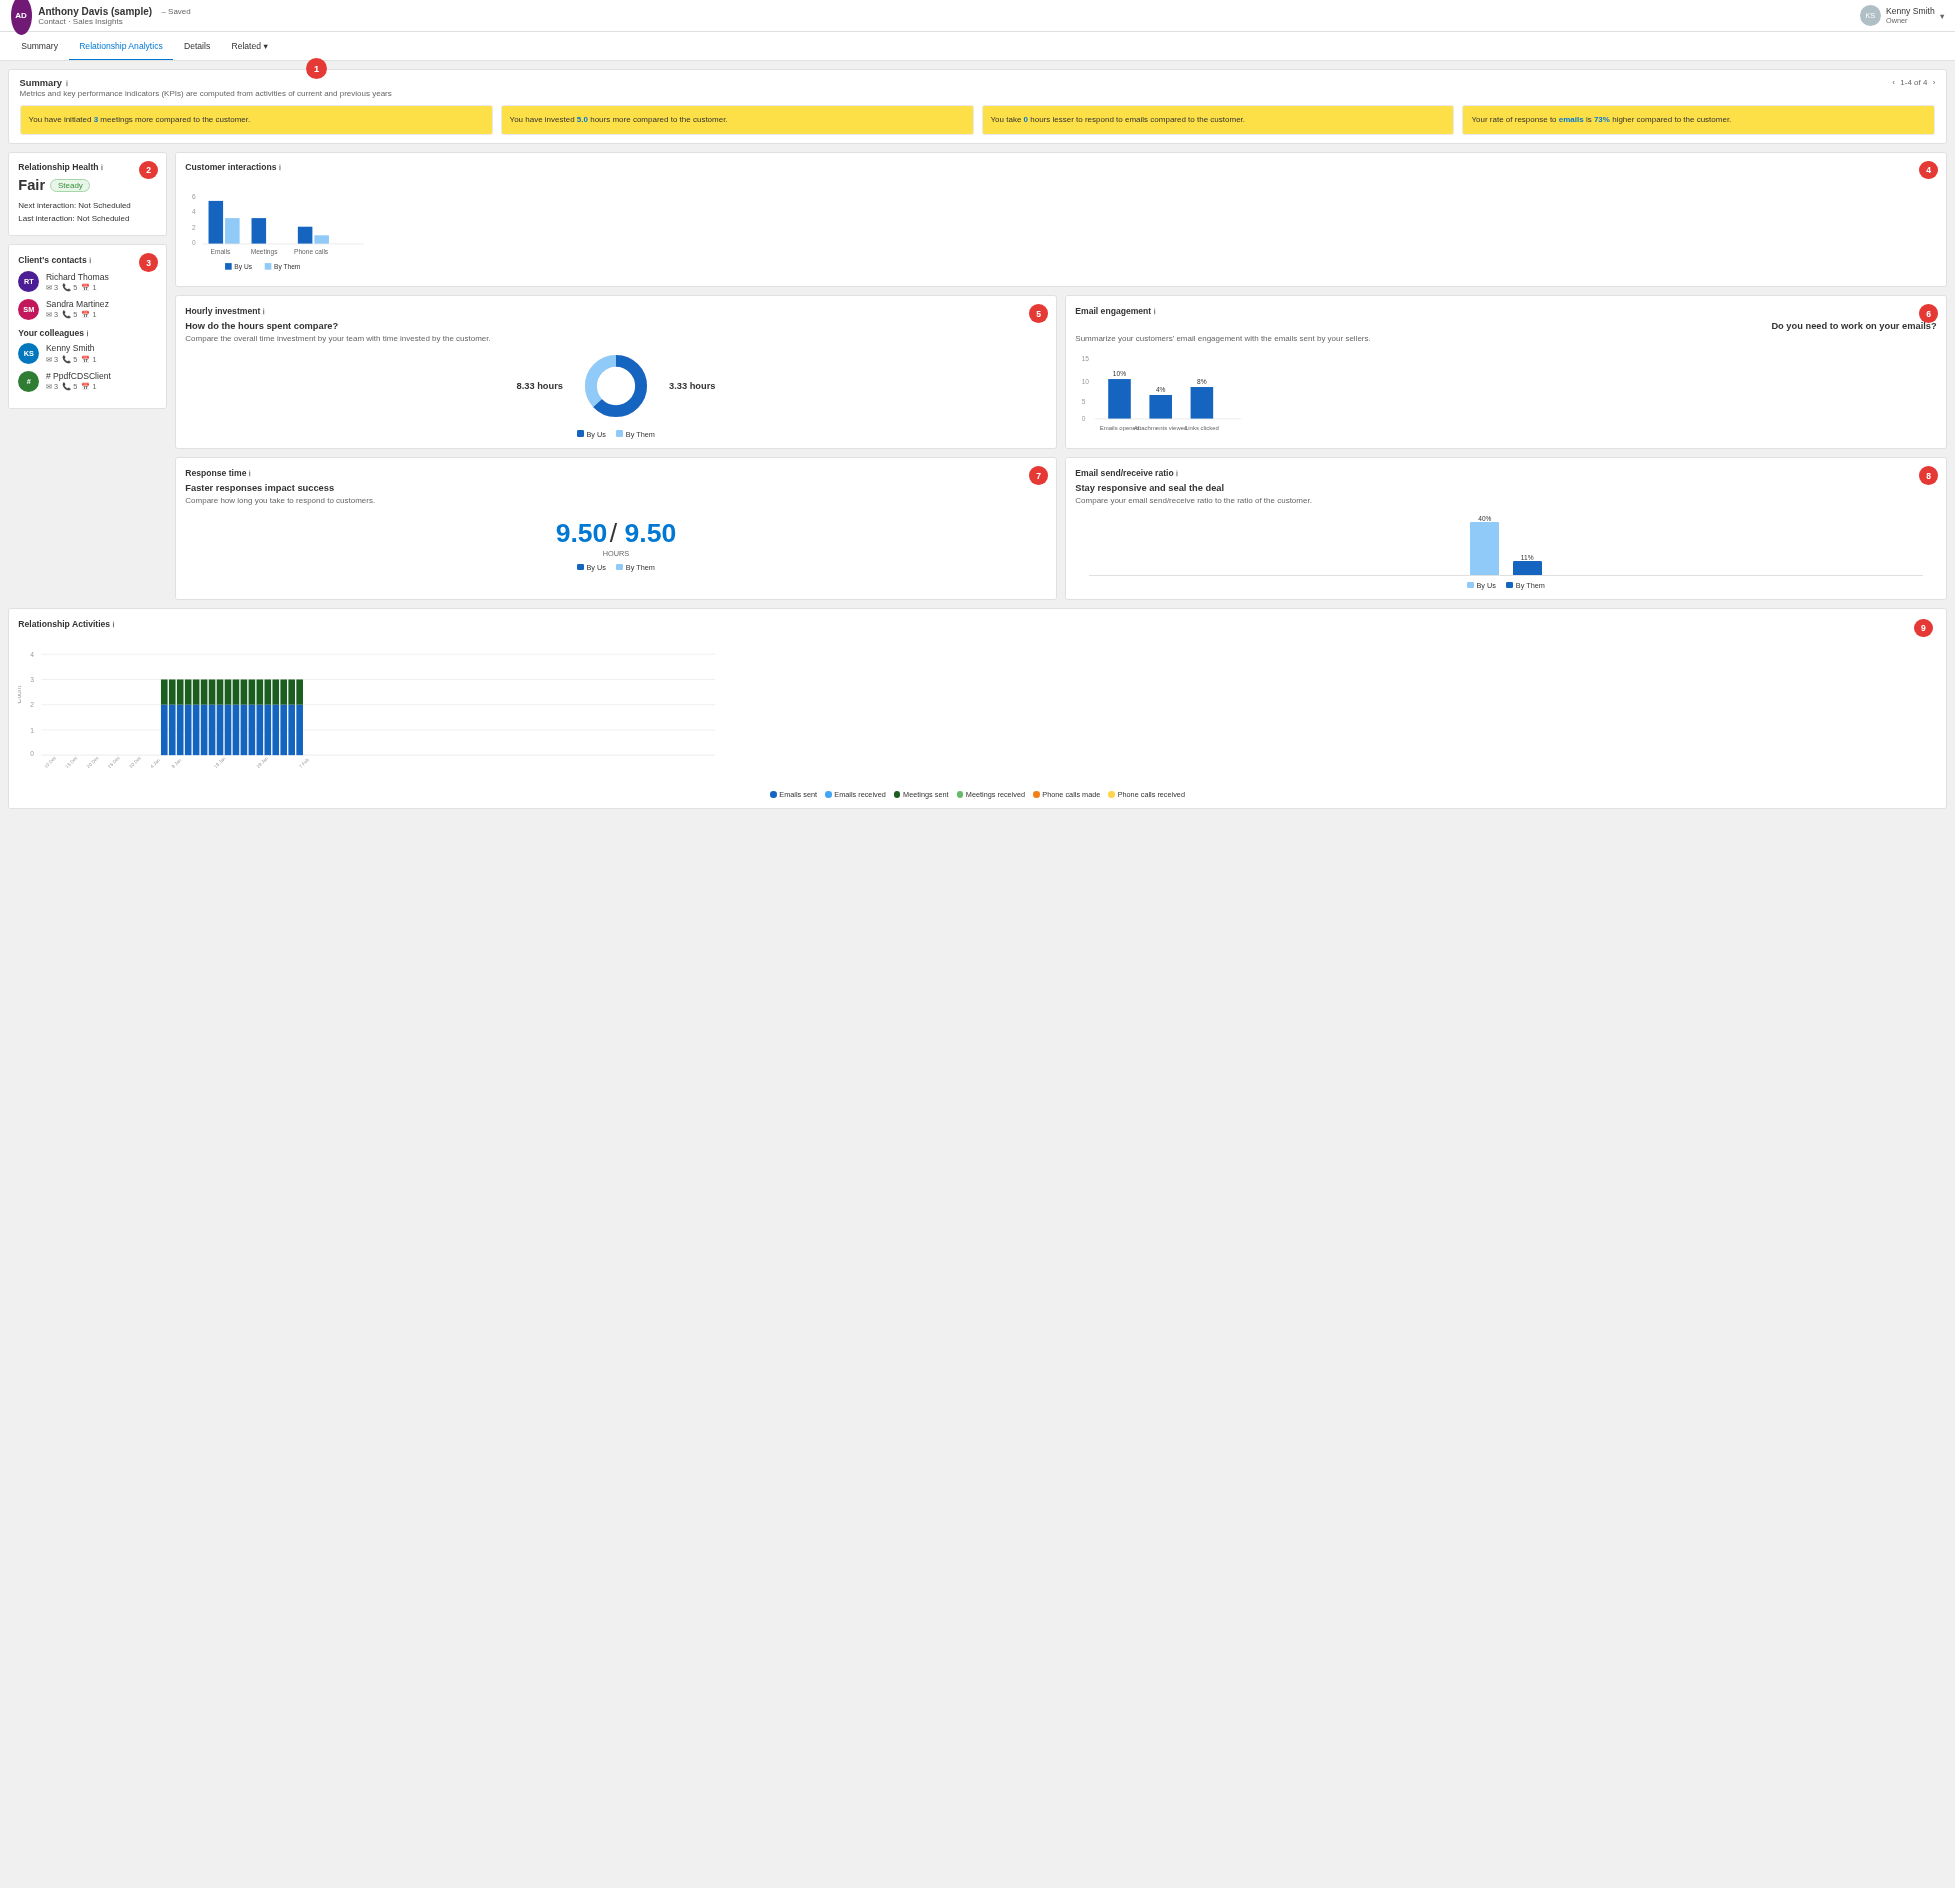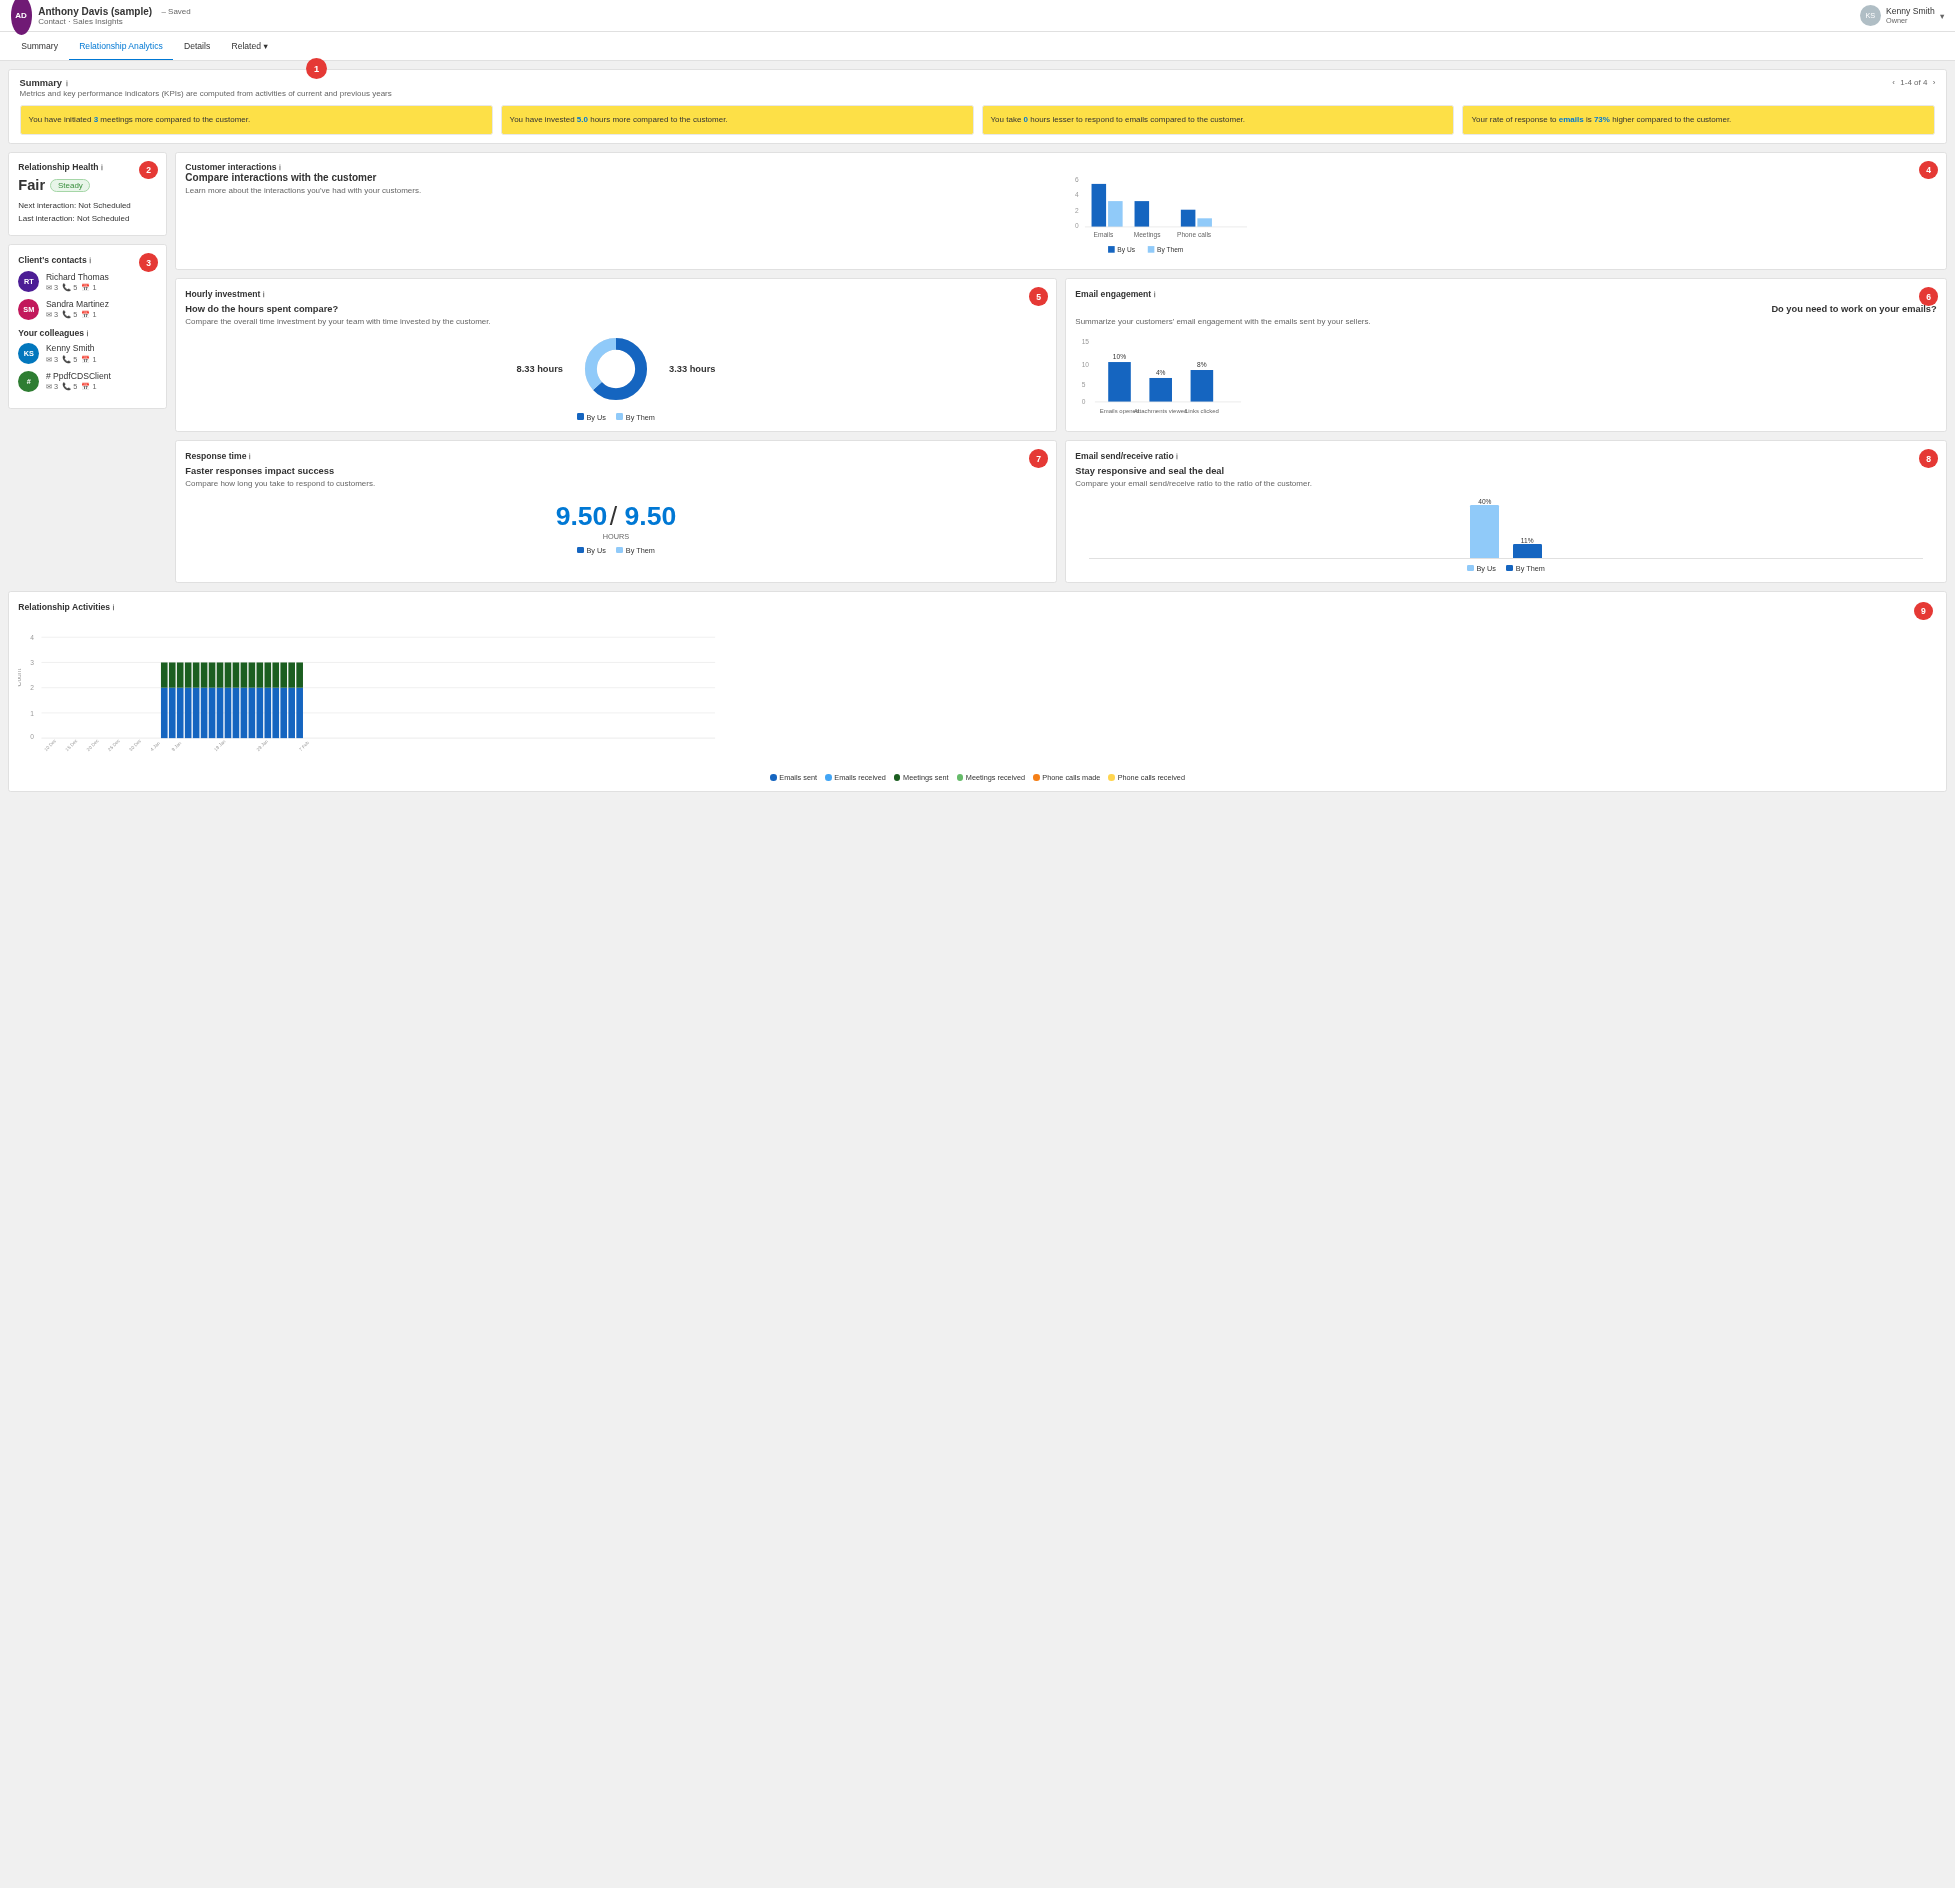--- a/index.html
+++ b/index.html
@@ -99,21 +99,21 @@
     .act-dot { width: 6.6px; height: 6.6px; border-radius: 50%; }
 
     
     .num-badge {
       width: 24px; height: 24px; border-radius: 50%; background: #e53935;
       color: #fff; font-size: 10.6px; font-weight: 700;
       display: flex; align-items: center; justify-content: center;
       position: relative;
     }
 
-    .section-header { display: flex; justify-content: space-between; align-items: flex-end; margin-bottom: 0; }
+    .section-header { display: flex; justify-content: space-between; align-items: flex-end; margin-bottom: 17px; }
 
     .panel-title { font-size: 8.6px; font-weight: 600; }
     .panel-desc { font-size: 8px; color: #666; margin-top: 1.3px; }
 
     svg text { font-family: 'Segoe UI', sans-serif; }
   </style>
 </head>
 <body>
 
 <div class="top-bar">
@@ -269,24 +269,20 @@
         <div class="num-badge" style="position:absolute;right:8px;top:8px;width:18.6px;height:18.6px;font-size:8.6px;">4</div>
         <div class="section-header">
           <div>
             <div class="panel-title">
               <span>Customer interactions</span>
               <span class="info-icon"> ℹ</span>
             </div>
           </div>
         </div>
         <div style="display:flex;gap:13.3px;align-items:flex-start;">
-          <div style="flex:1;">
-            <div style="font-size:10px;font-weight:600;margin-bottom:2.7px;">Compare interactions with the customer</div>
-            <div class="panel-desc">Learn more about the interactions you've had with your customers.</div>
-          </div>
           <div style="flex:1;">
             <svg width="186" height="86" viewBox="0 0 280 130" style="font-size:13px">
 
               <text x="10" y="15" font-size="10" fill="#999">6</text>
               <text x="10" y="38" font-size="10" fill="#999">4</text>
               <text x="10" y="62" font-size="10" fill="#999">2</text>
               <text x="10" y="85" font-size="10" fill="#999">0</text>
 
               <rect x="35" y="18" width="22" height="65" fill="#1565c0"></rect>
               <rect x="60" y="44" width="22" height="39" fill="#90caf9"></rect>

